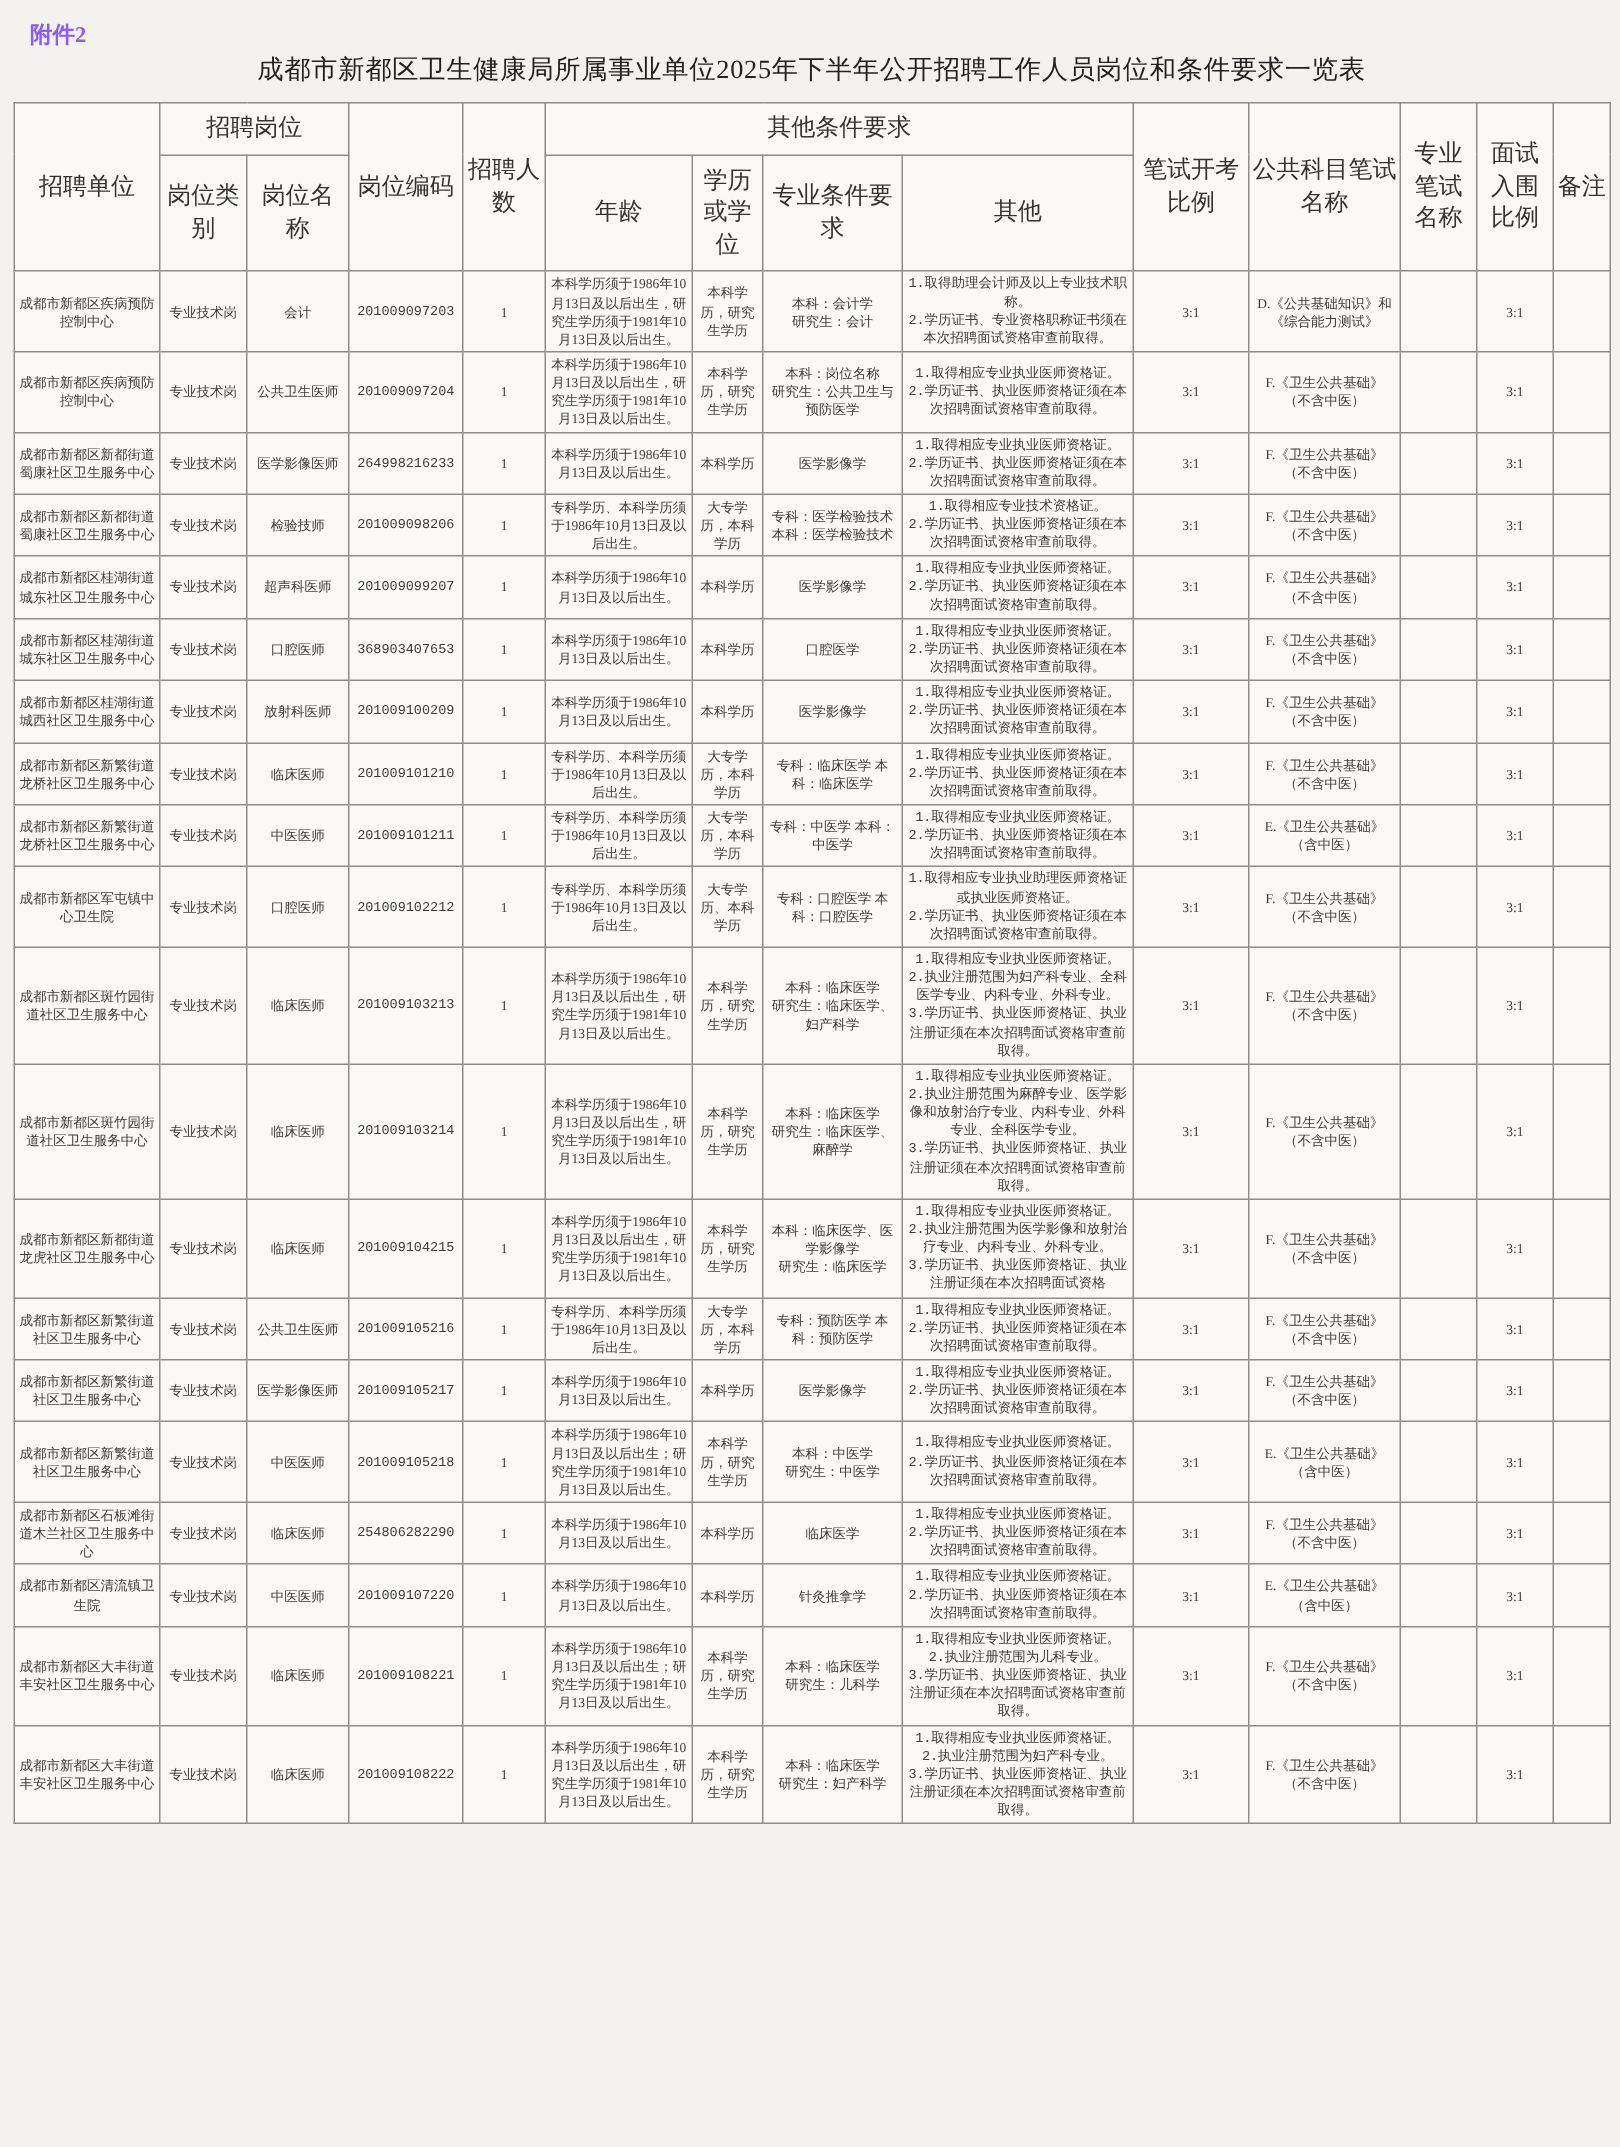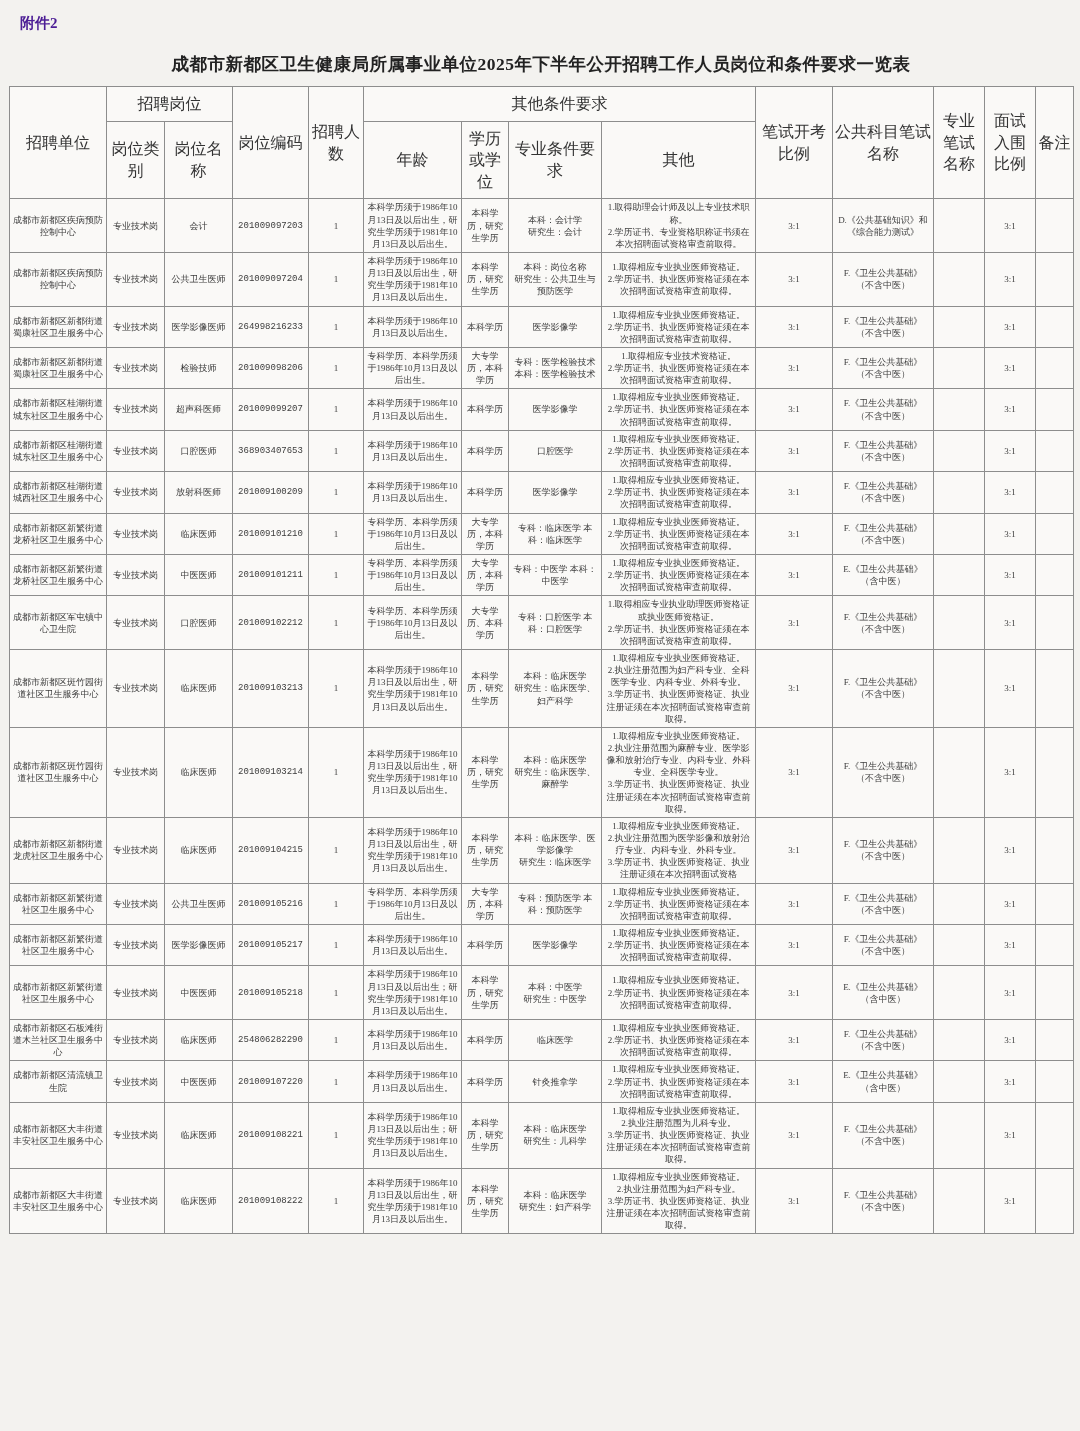--- a/index.html
+++ b/index.html
@@ -5,25 +5,25 @@
   html,body{margin:0;padding:0;}
   body{
     width:1080px;min-height:1431px;
     background:#f3f2ef;
     font-family:"Liberation Serif","DejaVu Serif",serif;
     color:#3c3c3c;
     -webkit-font-smoothing:antialiased;
   }
   .page{padding:10px 6px 14px 8px;}
   .attachment{
-    font-size:15px;font-weight:bold;color:#4c1d95;
-    margin:4px 0 19px 12px;
+    font-size:15px;font-weight:bold;color:#8b5cf6;
+    margin:4px 0 1px 12px;
   }
   .doc-title{
-    font-size:17.5px;font-weight:bold;color:#222;
+    font-size:17.5px;font-weight:normal;color:#222;
     text-align:center;letter-spacing:.5px;
     margin:0 0 10px 0;
   }
   table.sheet{
     width:1064px;margin-left:1px;
     border-collapse:collapse;table-layout:fixed;
     background:#faf9f7;
   }
   table.sheet th,table.sheet td{
     border:1px solid #8d8d8d;
@@ -35,21 +35,21 @@
     line-height:1.35;
     word-break:break-all;
     white-space:pre-line;
     color:#3c3c3c;
   }
   table.sheet thead th{
     font-size:16px;
     padding:6px 2px;
     color:#333;
   }
-  td.left{text-align:left;}
+  td.left{text-align:left;font-family:Liberation Mono, monospace;}
   td.code{font-size:9.5px;letter-spacing:0;font-family:Liberation Mono, monospace;}
 </style>
 </head>
 <body>
 
 <div class="page">
   <div class="attachment">附件2</div>
   <div class="doc-title">成都市新都区卫生健康局所属事业单位2025年下半年公开招聘工作人员岗位和条件要求一览表</div>
 
   <table class="sheet">

